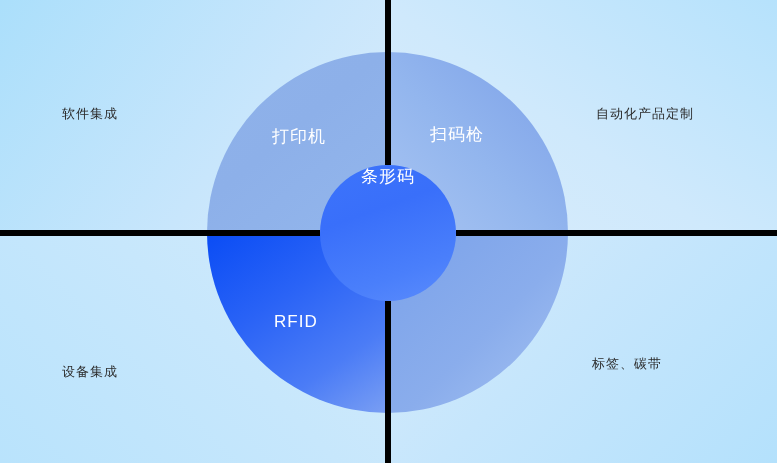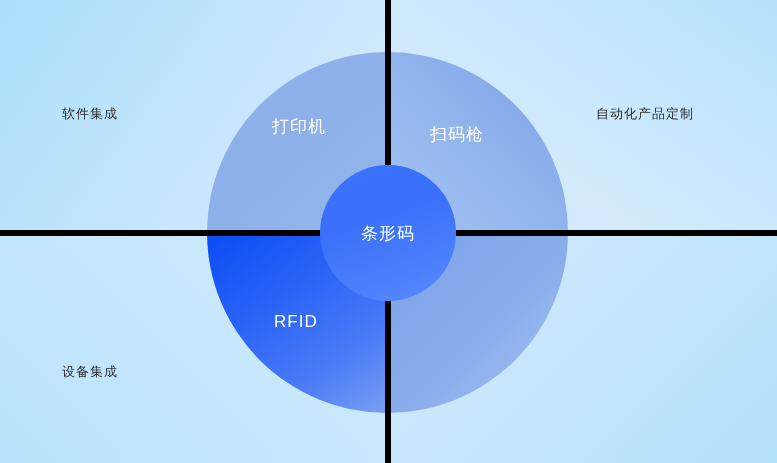--- a/index.html
+++ b/index.html
@@ -60,21 +60,20 @@
   
   #innerCircle {
     position: absolute;
     left: 320px;
     top: 165px;
     width: 136px;
     height: 136px;
     border-radius: 50%;
     background: linear-gradient(160deg, #3d74fb 0%, #396ffa 35%, #4a7ffb 75%, #5b8cfc 100%);
     display: flex;
-    align-items: center;
     justify-content: center;
   }
 
   
   .axis {
     position: absolute;
     background: #000000;
   }
   .axis.v-top    { left: 385px; top: 0;     width: 6px; height: 52px; }
   .axis.v-bottom { left: 385px; top: 413px; width: 6px; height: 50px; }
@@ -106,21 +105,21 @@
     font-size: 17px;
     color: #ffffff;
     letter-spacing: 1px;
   }
 
   .pos-outer-tl { left: 62px;  top: 105px; }
   .pos-outer-tr { left: 596px; top: 105px; }
   .pos-outer-bl { left: 62px;  top: 363px; }
   .pos-outer-br { left: 592px; top: 355px; }
 
-  .pos-inner-tl { left: 272px; top: 115px; }
+  .pos-inner-tl { left: 272px; top: 125px; }
   .pos-inner-tr { left: 430px; top: 123px; }
   .pos-inner-bl { left: 274px; top: 312px; text-align: center; }
   .pos-inner-br { left: 430px; top: 312px; }
 </style>
 </head>
 <body>
 
 <div id="stage">
 
   <div class="bg-tint tl"></div>
@@ -149,14 +148,15 @@
     <span class="center-label">条形码</span>
   </div>
 
   <div class="label inner-label pos-inner-tl">打印机</div>
   <div class="label inner-label pos-inner-tr">扫码枪</div>
   <div class="label inner-label pos-inner-bl">RFID</div>
 
   <div class="label outer-label pos-outer-tl">软件集成</div>
   <div class="label outer-label pos-outer-tr">自动化产品定制</div>
   <div class="label outer-label pos-outer-bl">设备集成</div>
+  <div class="label outer-label pos-outer-br">标签、碳带</div>
 
 </div>
 
 </body></html>

